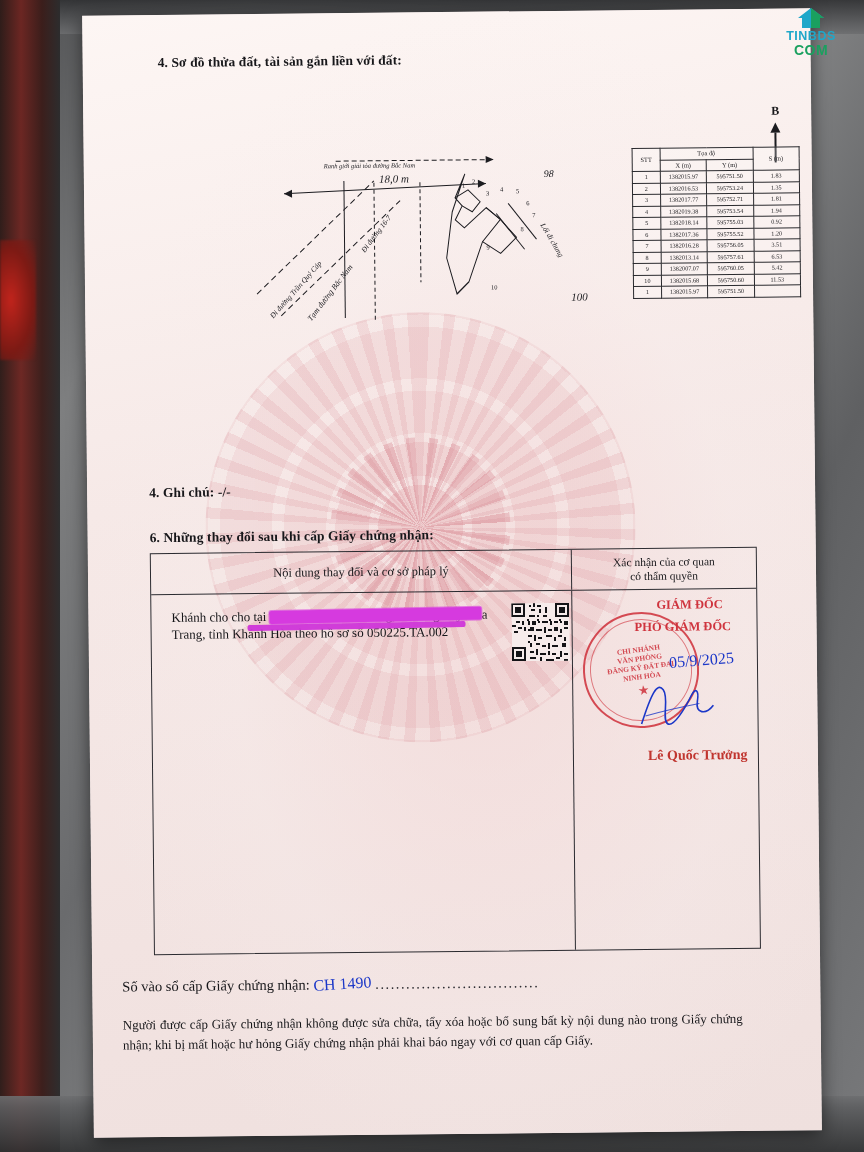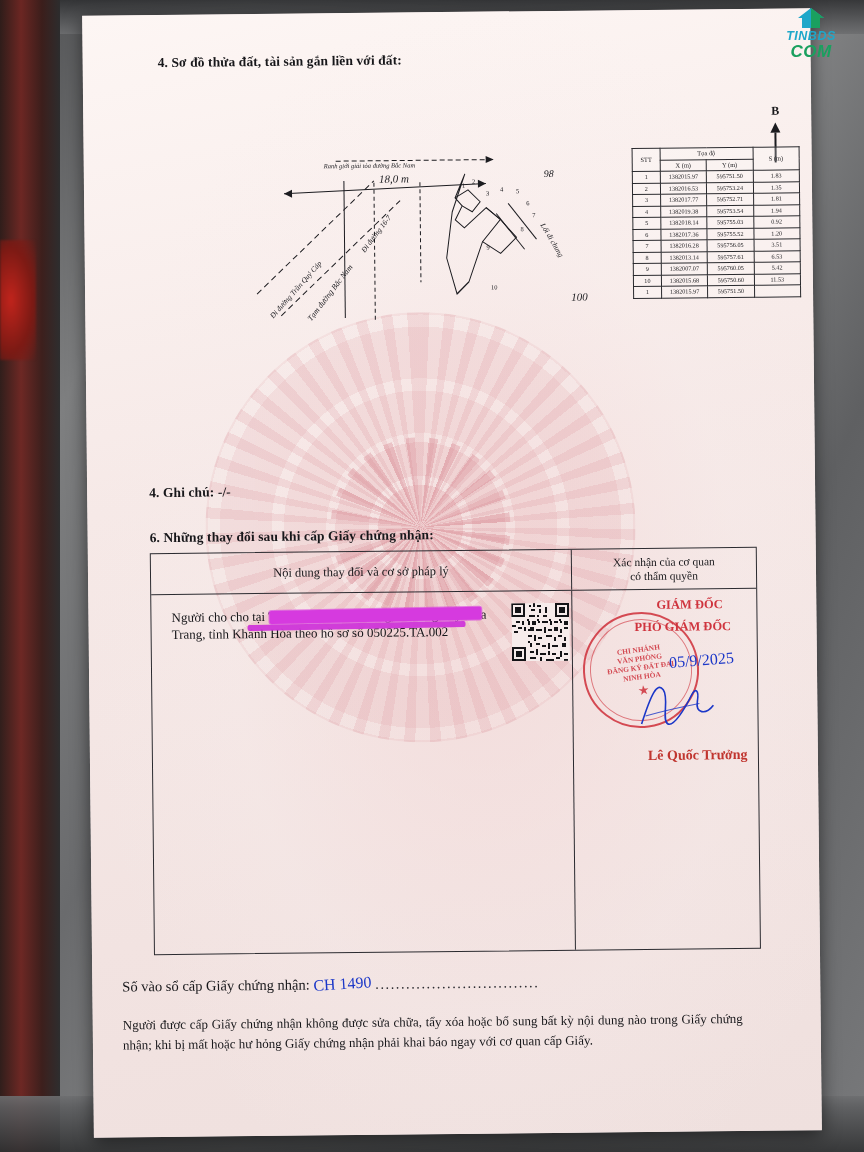--- a/index.html
+++ b/index.html
@@ -189,25 +189,25 @@
   }
   .dots{letter-spacing:1.5px;color:#2b2b30;}
   .footnote{
     position:absolute;left:30px;top:1000px;width:620px;
     font-size:13px;line-height:1.5;text-align:justify;
   }
 
   
   .logo{
     position:absolute;right:14px;top:6px;width:78px;text-align:center;
-    font-family:"Liberation Sans",sans-serif;font-weight:bold;font-style:italic;
+    font-family:"Liberation Sans",sans-serif;font-weight:bold;
   }
   .logo .house{display:block;margin:0 auto;}
   .logo .t1{color:#1fa7c9;font-size:12.5px;letter-spacing:.5px;line-height:1.05;}
-  .logo .t2{color:#1aa05f;font-size:17px;letter-spacing:.5px;line-height:1.05;}
+  .logo .t2{color:#1aa05f;font-size:14px;letter-spacing:.5px;line-height:1.05;}
 </style>
 </head>
 <body>
 
 <div class="bg-metal"></div>
 <div class="bg-red-left"></div>
 <div class="bg-red-blob"></div>
 <div class="bg-dark-top"></div>
 <div class="bg-dark-bottom"></div>
 
@@ -366,21 +366,21 @@
         <div class="c2">
           <span id="col2h">
               <div>Xác nhận của cơ quan</div>
               <div>có thẩm quyền</div>
             </span>
         </div>
       </div>
       <div class="body">
         <div class="c1">
           <div class="chg-text">
-            <span>Người cho cho</span><span> tại Thôn Vĩnh Điềm Trung, Phường Tây Nha Trang, tỉnh Khánh Hòa theo hồ sơ số 050225.TA.002</span>
+            <span>Khánh cho cho</span><span> tại Thôn Vĩnh Điềm Trung, Phường Tây Nha Trang, tỉnh Khánh Hòa theo hồ sơ số 050225.TA.002</span>
           </div>
           <div class="redact"></div>
           <div class="redact2"></div>
           <div class="qr-wrap">
             <svg width="58" height="58" viewBox="0 0 29 29" shape-rendering="crispEdges">
               <rect width="29" height="29" fill="#f6eceb"></rect>
               <g fill="#141417">
                 <rect x="0" y="0" width="7" height="7"></rect>
                   <rect x="1" y="1" width="5" height="5" fill="#f6eceb"></rect>
                   <rect x="2" y="2" width="3" height="3"></rect>

